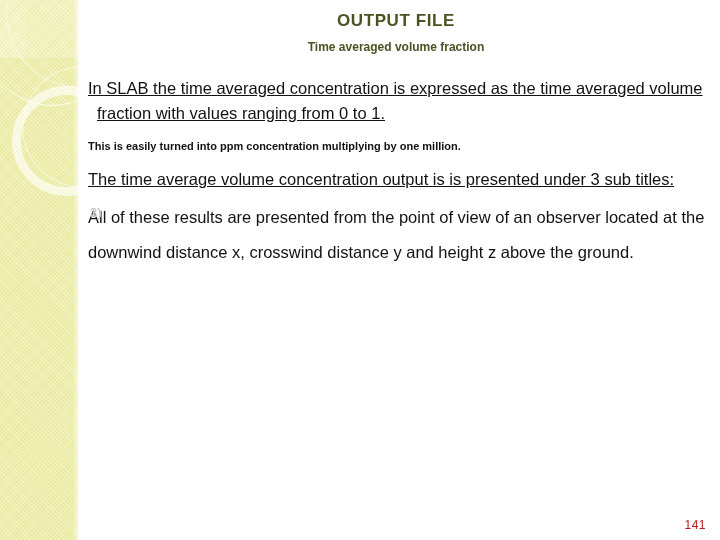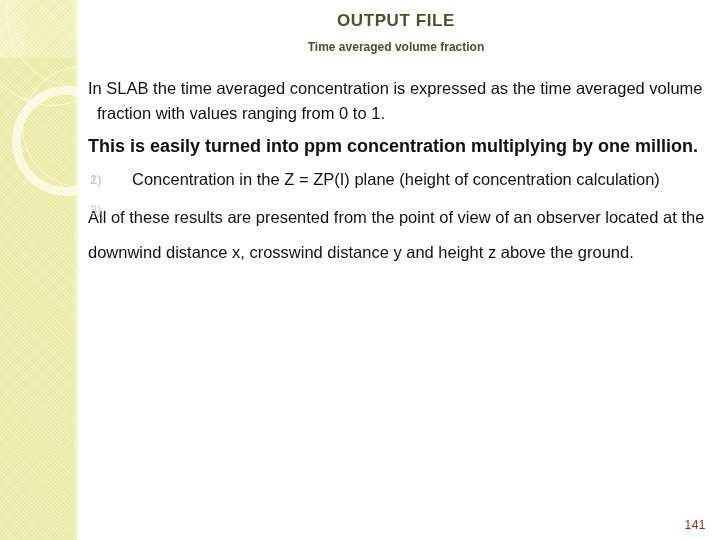--- a/index.html
+++ b/index.html
@@ -141,24 +141,25 @@
   }
   .para {
     font-size: 16.5px;
     line-height: 25px;
     margin: 0 0 8px 0;
     text-indent: 0;
   }
   .para-hang {
     padding-left: 9px;
     text-indent: -9px;
+    text-decoration: underline;
   }
   .para-bold {
     font-weight: bold;
-    font-size: 18px;
+    font-size: 11px;
     line-height: 25px;
     margin: 0 0 8px 0;
     padding-left: 9px;
     text-indent: -9px;
   }
 
   
   ol.numlist {
     list-style: none;
     margin: 4px 0 6px 0;
@@ -216,28 +217,28 @@
     <div class="title-main">OUTPUT FILE</div>
     <div class="title-sub">Time averaged volume fraction</div>
   </div>
 
   <div id="body-block">
 
     <p class="para para-hang">In SLAB the time averaged concentration is expressed as the time averaged volume fraction with values ranging from 0 to 1.</p>
 
     <p class="para-bold">This is easily turned into ppm concentration multiplying by one million.</p>
 
+    <p class="para para-hang">The time average volume concentration output is is presented under 3 sub titles:</p>
 
     <ol class="numlist">
       <li>
         <span class="marker">1)</span>
       </li>
       <li>
         <span class="marker">2)</span>
-        <span>Concentration in the Z = ZP(I) plane (height of concentration calculation)</span>
       </li>
       <li>
         <span class="marker">3)</span>
       </li>
     </ol>
 
     <p class="para-final">All of these results are presented from the point of view of an observer located at the downwind distance x, crosswind distance y and height z above the ground.</p>
 
   </div>
 

